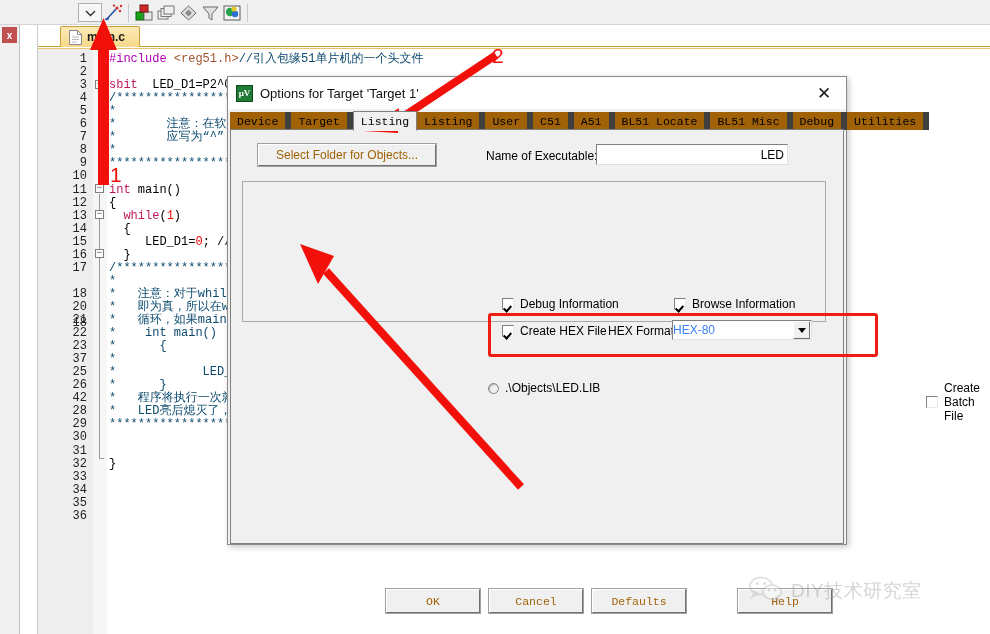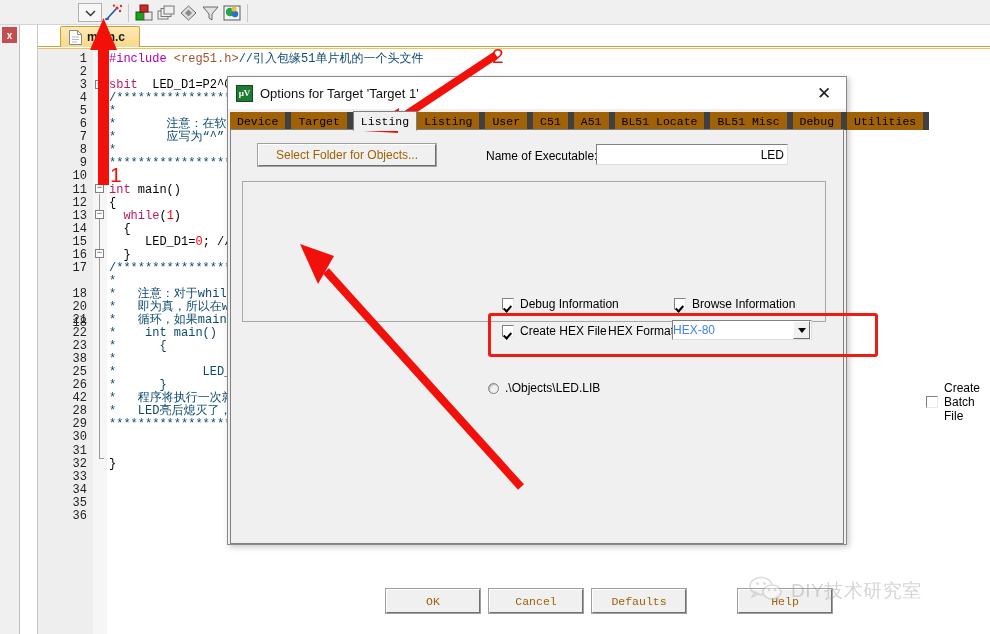--- a/index.html
+++ b/index.html
@@ -482,21 +482,21 @@
           <div class="gutter-num" style="top: 173.65px;">14</div>
           <div class="gutter-num" style="top: 186.7px;">15</div>
           <div class="gutter-num" style="top: 199.75px;">16</div>
           <div class="gutter-num" style="top: 212.8px;">17</div>
           <div class="gutter-num" style="top: 225.85px; margin-top: 42px;">18</div>
           <div class="gutter-num" style="top: 238.9px;">18</div>
           <div class="gutter-num" style="top: 251.95px;">20</div>
           <div class="gutter-num" style="top: 265px;">21</div>
           <div class="gutter-num" style="top: 278.05px;">22</div>
           <div class="gutter-num" style="top: 291.1px;">23</div>
-          <div class="gutter-num" style="top: 304.15px;">38</div>
+          <div class="gutter-num" style="top: 304.15px;">37</div>
           <div class="gutter-num" style="top: 317.2px;">25</div>
           <div class="gutter-num" style="top: 330.25px;">26</div>
           <div class="gutter-num" style="top: 343.3px;">42</div>
           <div class="gutter-num" style="top: 356.35px;">28</div>
           <div class="gutter-num" style="top: 369.4px;">29</div>
           <div class="gutter-num" style="top: 382.45px;">30</div>
           <div class="gutter-num" style="top: 395.5px;">31</div>
           <div class="gutter-num" style="top: 408.55px;">32</div>
           <div class="gutter-num" style="top: 421.6px;">33</div>
           <div class="gutter-num" style="top: 434.65px;">34</div>

